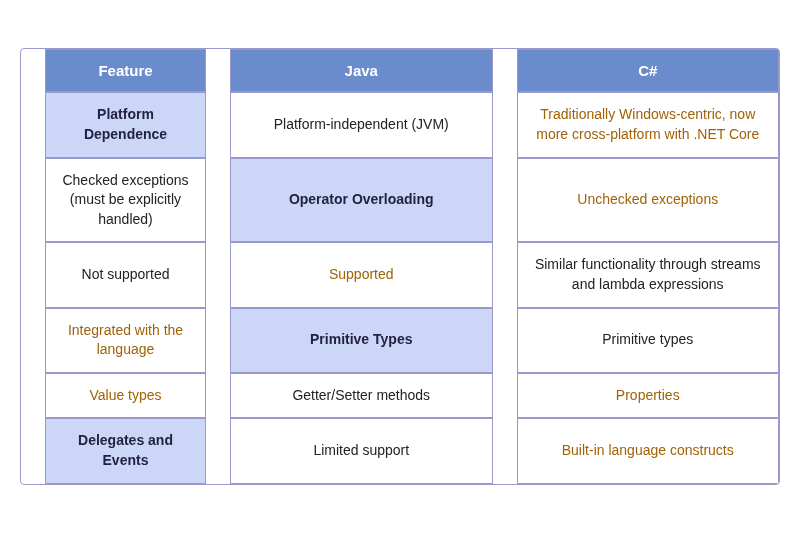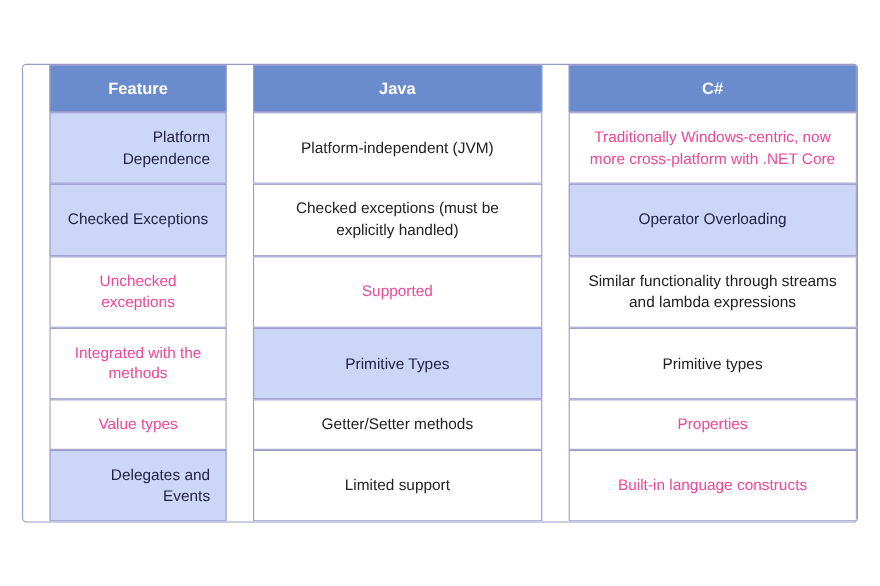--- a/index.html
+++ b/index.html
@@ -47,33 +47,32 @@
     .header-row .cell {
       background-color: #6b8ccc;
       color: #ffffff;
       font-weight: bold;
       font-size: 15px;
       padding: 10px 14px;
     }
 
     .feature-cell {
       background-color: #ccd6f6;
-      font-weight: normal;
+      font-weight: bold;
       color: #222244;
-      text-align: right;
     }
 
     .java-cell {
       background-color: #ffffff;
       color: #222222;
     }
 
     .csharp-cell {
       background-color: #ffffff;
-      color: #ec4899;
+      color: #a16207;
     }
   </style>
 </head>
 <body>
 
 <div class="table-container">
   <div class="table-grid">
 
     <div class="header-row" style="display:contents">
       <div class="cell header-row">
@@ -90,42 +89,42 @@
     <div class="cell feature-cell">
       <span>Platform Dependence</span>
     </div>
     <div class="cell java-cell">
       <span>Platform-independent (JVM)</span>
     </div>
     <div class="cell csharp-cell">
       <span>Traditionally Windows-centric, now more cross-platform with .NET Core</span>
     </div>
 
-    <div class="cell feature-cell">
-      <span>Checked Exceptions</span>
-    </div>
     <div class="cell java-cell">
       <span>Checked exceptions (must be explicitly handled)</span>
     </div>
     <div class="cell feature-cell">
       <span>Operator Overloading</span>
     </div>
 
     <div class="cell csharp-cell">
       <span>Unchecked exceptions</span>
     </div>
+    <div class="cell java-cell">
+      <span>Not supported</span>
+    </div>
     <div class="cell csharp-cell">
       <span>Supported</span>
     </div>
 
     <div class="cell java-cell">
       <span>Similar functionality through streams and lambda expressions</span>
     </div>
     <div class="cell csharp-cell">
-      <span>Integrated with the methods</span>
+      <span>Integrated with the language</span>
     </div>
 
     <div class="cell feature-cell">
       <span>Primitive Types</span>
     </div>
     <div class="cell java-cell">
       <span>Primitive types</span>
     </div>
     <div class="cell csharp-cell">
       <span>Value types</span>

